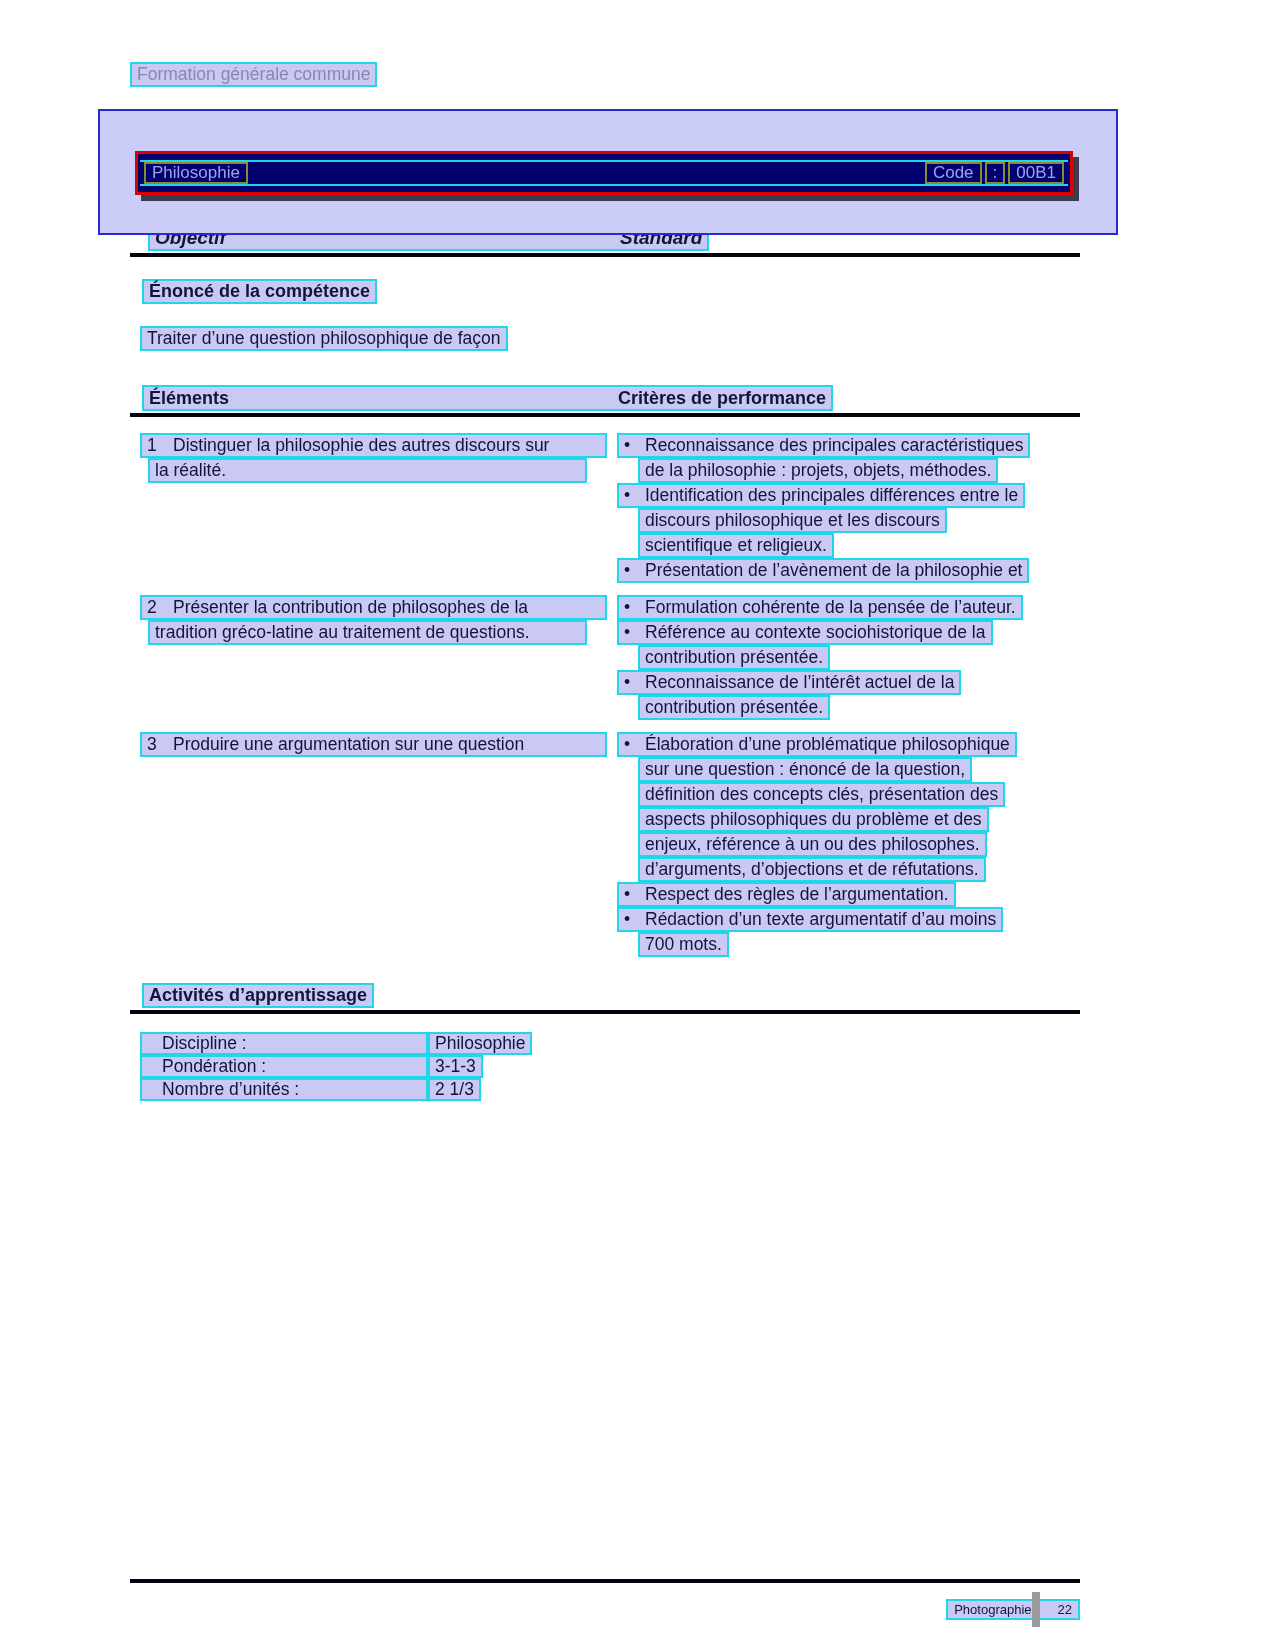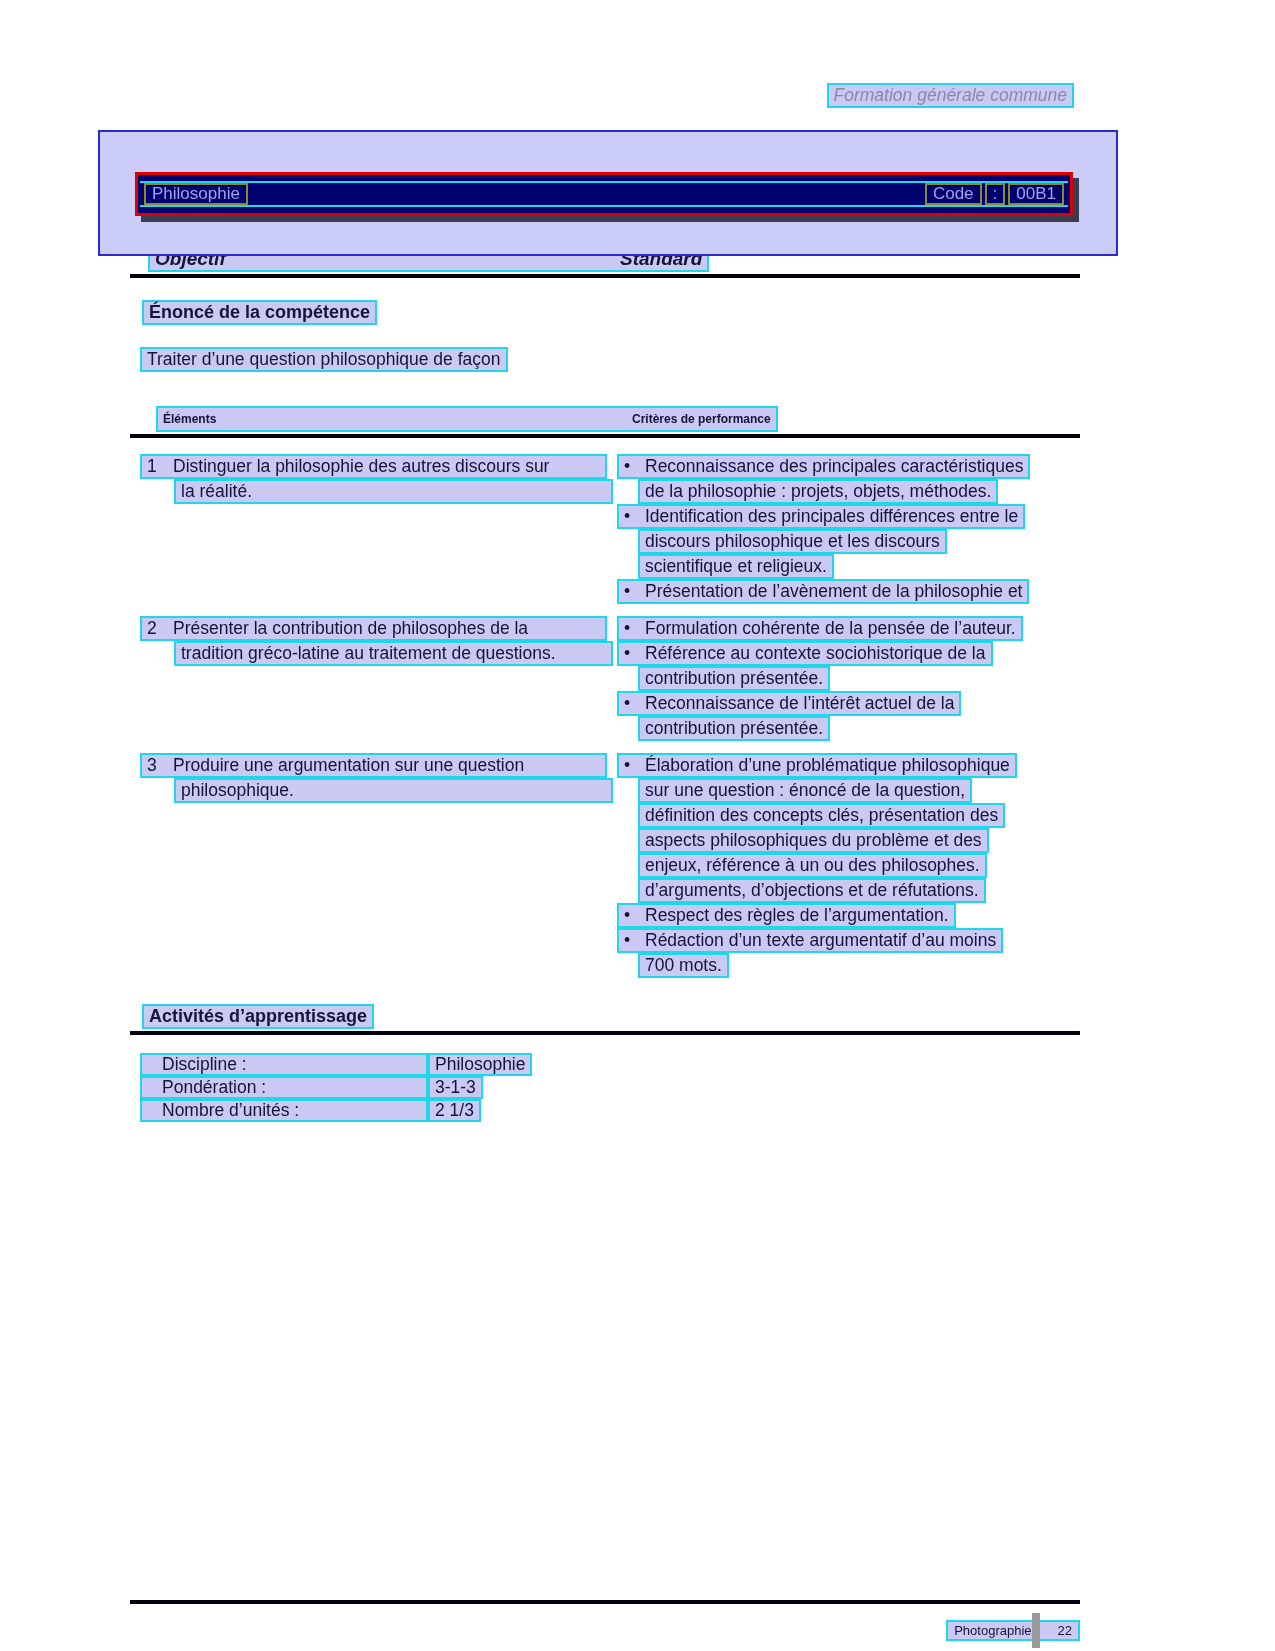--- a/index.html
+++ b/index.html
@@ -27,21 +27,21 @@
 
   .hl{
     background:var(--highlight_bg);
     border:2px solid var(--highlight_border);
     padding:0 5px;
     font-size:17.5px;line-height:21px;
     box-sizing:border-box;
   }
 
   
-  .top-note-row{margin-top:83px;text-align:right;line-height:0;font-style:italic;}
+  .top-note-row{margin-top:62px;text-align:left;line-height:0;}
   .top-note{display:inline-block;color:var(--muted_text);margin-right:6px;}
 
   
   .panel{
     margin-left:-32px;margin-top:22px;width:1020px;height:126px;
     background:var(--panel_bg);border:2px solid var(--panel_border);
     box-sizing:border-box;position:relative;
   }
   .course-bar{
     position:absolute;left:35px;top:40px;width:938px;height:44px;
@@ -72,31 +72,31 @@
 
   
   .sec-heading-row{line-height:0;}
   .sec-heading{display:inline-block;font-weight:bold;font-size:18px;margin-left:12px;}
   .enonce{margin-top:22px;}
   .pline{line-height:0;}
   .pline .hl{display:inline-block;margin-left:10px;}
 
   
   .tbl-head{margin-top:34px;line-height:0;}
-  .tbl-head .hl{display:inline-flex;font-weight:bold;font-size:12px;line-height:22px;margin-left:26px;}
+  .tbl-head .hl{display:inline-flex;font-weight:bold;font-size:18px;line-height:22px;margin-left:12px;}
   .tbl-head .left-h{width:469px;flex:none;}
 
   
   .t-wrap{margin-top:16px;}
   .t-row{display:flex;margin-bottom:12px;}
   .t-left{width:477px;flex:none;}
   .t-right{flex:1;padding-left:10px;}
   .el-line{display:block;}
   .el-line.l1{display:flex;margin-left:10px;width:calc(100% - 10px);}
-  .el-line.lc{margin-left:44px;width:calc(100% - 38px);}
+  .el-line.lc{margin-left:18px;width:calc(100% - 38px);}
   .num{width:26px;flex:none;}
   .cl{line-height:0;}
   .cl .hl{display:inline-block;}
   .cl.cont{margin-left:21px;}
   .bullet{display:inline-block;width:13px;margin-right:8px;}
 
   
   .activities{margin-top:26px;}
   .kv-wrap{margin-top:18px;}
   .kv{display:flex;margin-left:10px;line-height:0;}
@@ -213,21 +213,20 @@
         </div>
       </div>
     </div>
 
     <div class="t-row">
       <div class="t-left">
         <div class="hl el-line l1">
           <span class="num">3</span>
           <span>Produire une argumentation sur une question</span>
         </div>
-        <div class="hl el-line lc">philosophique.</div>
       </div>
       <div class="t-right">
         <div class="crit">
           <div class="cl"><span class="hl"><span class="bullet">•</span><span>Élaboration d’une problématique philosophique</span></span></div>
           <div class="cl cont"><span class="hl">sur une question : énoncé de la question,</span></div>
           <div class="cl cont"><span class="hl">définition des concepts clés, présentation des</span></div>
           <div class="cl cont"><span class="hl">aspects philosophiques du problème et des</span></div>
           <div class="cl cont"><span class="hl">enjeux, référence à un ou des philosophes.</span></div>
         </div>
         <div class="crit">

